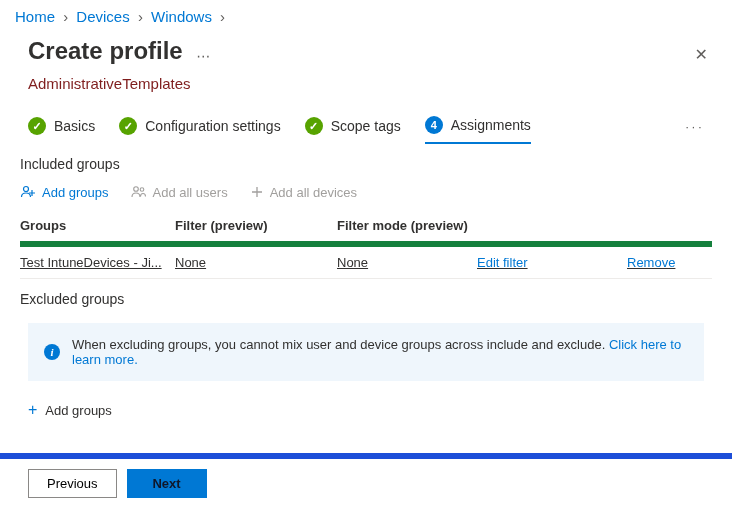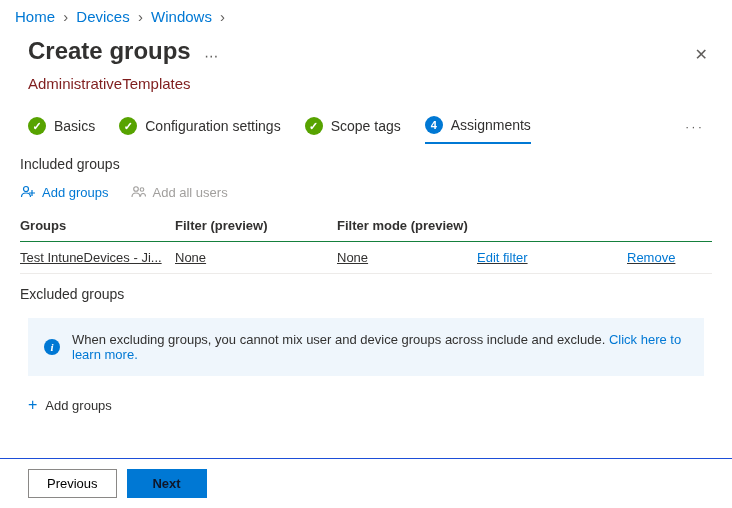--- a/index.html
+++ b/index.html
@@ -102,21 +102,21 @@
 .toolbar-btn.primary svg { stroke: #0078d4; fill: #0078d4; }
 .toolbar-btn.disabled { color: #a19f9d; cursor: default; text-align: center; }
 .toolbar-btn.disabled svg { stroke: #a19f9d; fill: #a19f9d; }
 
 .tbl { width: 100%; font-size: 13px; }
 .tbl-head, .tbl-row {
   display: flex;
   align-items: center;
   padding: 8px 0;
 }
-.tbl-head { font-weight: 600; border-bottom: 1px solid #15803d; }
+.tbl-head { font-weight: 600; border-bottom: 6px solid #15803d; }
 .tbl-row { border-bottom: 1px solid #edebe9; text-decoration: underline; }
 .col-groups { width: 155px; overflow: hidden; text-overflow: ellipsis; white-space: nowrap; padding-right: 10px; }
 .col-filter { width: 150px; }
 .col-mode { width: 140px; margin-left: 12px; }
 .col-edit { width: 150px; color: #0078d4; cursor: pointer; }
 .col-remove { flex: 1; text-align: left; color: #0078d4; cursor: pointer; }
 
 .info-box {
   margin: 16px 28px 0;
   background: #eff6fc;
@@ -141,21 +141,21 @@
   align-items: center;
   gap: 8px;
   font-size: 13px;
   cursor: pointer;
 }
 .add-groups-2 .plus { color: #0078d4; font-size: 16px; font-weight: 300; }
 
 .footer {
   position: absolute;
   bottom: 0; left: 0; right: 0;
-  border-top: 1px solid #1d4ed8;
+  border-top: 6px solid #1d4ed8;
   padding: 10px 28px;
   display: flex;
   gap: 10px;
 }
 .btn {
   min-width: 80px;
   padding: 6px 18px;
   font-size: 13px;
   border: 1px solid #8a8886;
   background: #fff;
@@ -177,21 +177,21 @@
   <a>Home</a>
   <span class="sep">›</span>
   <a>Devices</a>
   <span class="sep">›</span>
   <a>Windows</a>
   <span class="sep">›</span>
 </div>
 
 <div class="header-row">
   <div class="title-block">
-    <h1>Create groups</h1>
+    <h1>Create profile</h1>
     <span class="dots">⋯</span>
     <div class="subtitle">AdministrativeTemplates</div>
   </div>
   <div class="close-btn">✕</div>
 </div>
 
 <div class="tabs">
   <div class="tab">
     <span class="icon-circle check">✓</span>
     <span>Basics</span>
@@ -225,20 +225,26 @@
     </div>
     <div class="toolbar-btn disabled">
       <svg width="16" height="16" viewBox="0 0 16 16">
         <circle cx="5" cy="5" r="2.3" fill="none" stroke-width="1.1"></circle>
         <circle cx="11" cy="5.5" r="1.8" fill="none" stroke-width="1.1"></circle>
         <path d="M1 13 Q1 9 5 9 Q9 9 9 13" fill="none" stroke-width="1.1"></path>
         <path d="M9.5 12.5 Q9.5 9.5 12 9.5 Q14.5 9.5 14.5 12.5" fill="none" stroke-width="1.1"></path>
       </svg>
       <span>Add all users</span>
     </div>
+    <div class="toolbar-btn disabled">
+      <svg width="14" height="14" viewBox="0 0 14 14">
+        <path d="M7 2 L7 12 M2 7 L12 7" stroke-width="1.3"></path>
+      </svg>
+      <span>Add all devices</span>
+    </div>
   </div>
 
   <div class="tbl">
     <div class="tbl-head">
       <div class="col-groups">Groups</div>
       <div class="col-filter">Filter (preview)</div>
       <div class="col-mode">Filter mode (preview)</div>
       <div class="col-edit"></div>
       <div class="col-remove"></div>
     </div>

